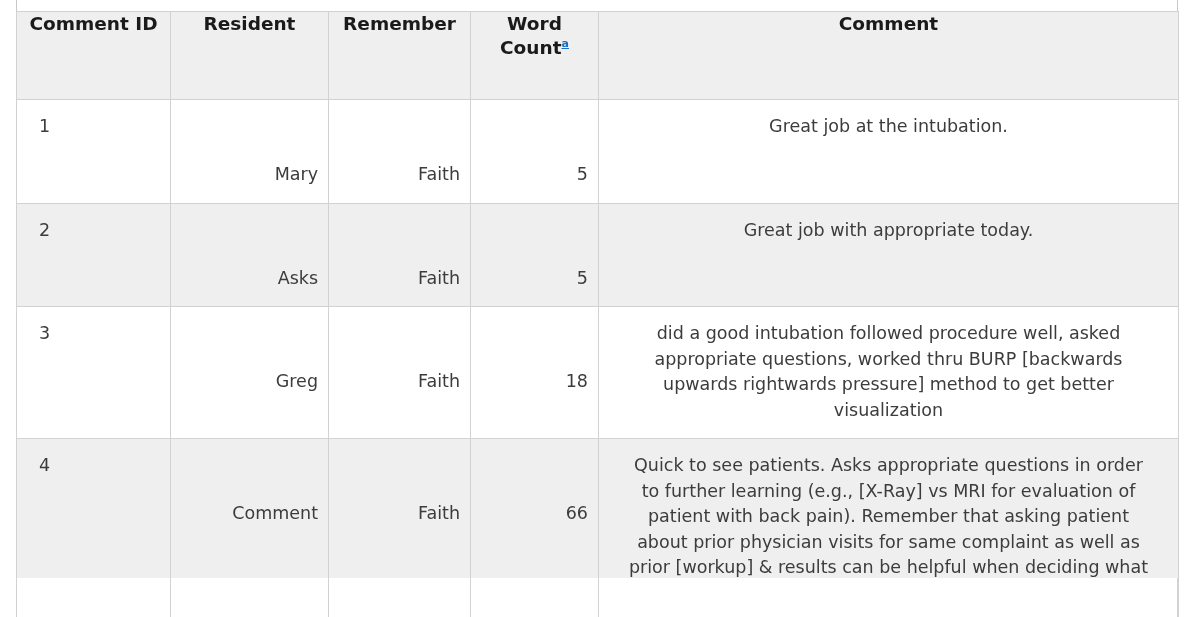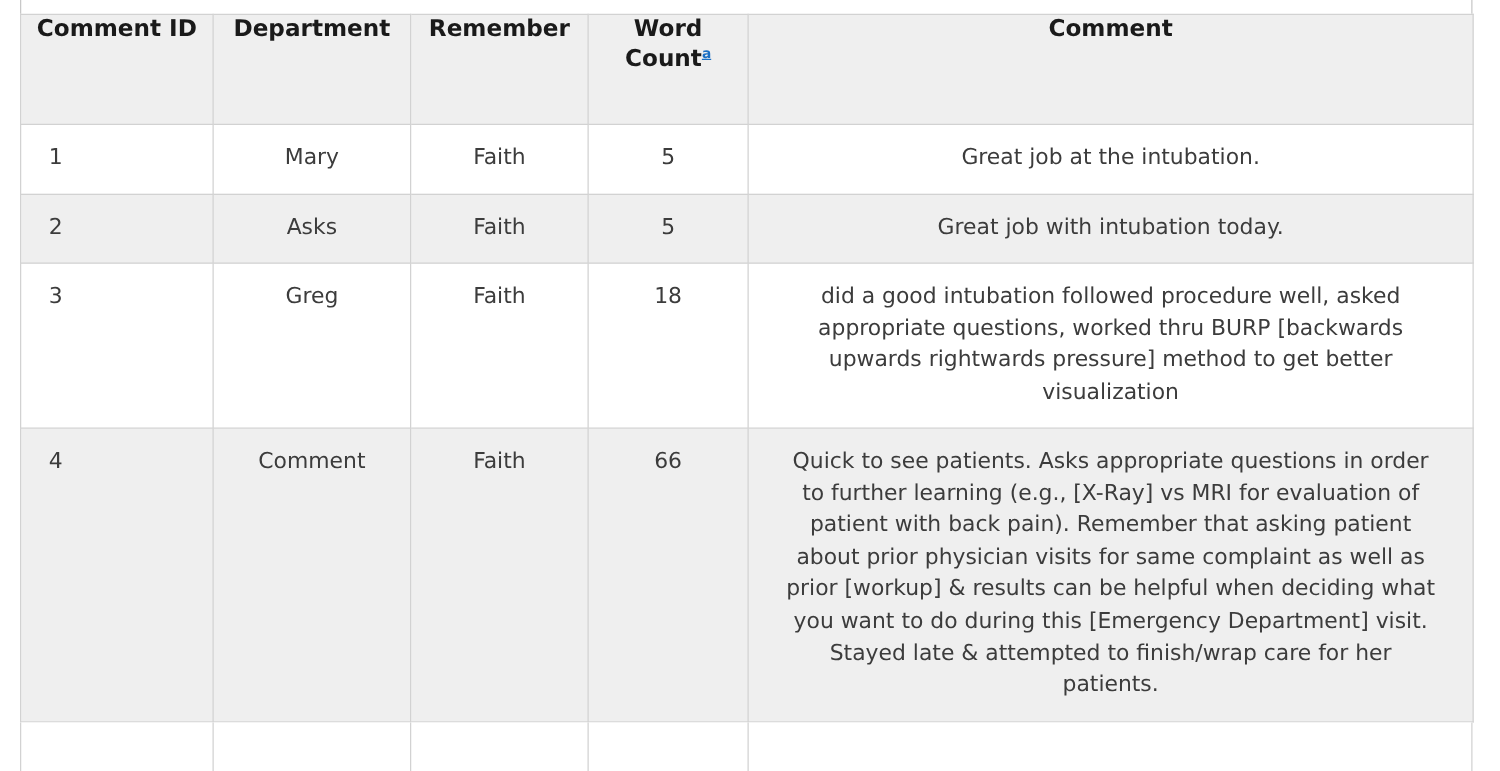--- a/index.html
+++ b/index.html
@@ -93,21 +93,21 @@
   tbody tr.row-odd  td { background: #ffffff; }
   tbody tr.row-even td { background: #efefef; }
 
   td .cell {
     padding: 14px 10px 15px 10px;
     line-height: 1.46;
   }
   td.c-id .cell      { text-align: left; padding-left: 22px; }
   td.c-att .cell,
   td.c-res .cell,
-  td.c-wc .cell      { text-align: center; }
+  td.c-wc .cell      { text-align: right; margin-top: 48px; }
   td.c-comment .cell { text-align: center; padding-left: 24px; padding-right: 24px; }
 
   
   .bottom-clip {
     position: absolute;
     left: 16px;
     width: 1162px;
     height: 18px;
     background: #ffffff;
     border-left: 1px solid #d2d2d2;
@@ -137,21 +137,21 @@
         <col class="col-res">
         <col class="col-wc">
         <col class="col-comment">
       </colgroup>
       <thead>
         <tr>
           <th>
             <span>Comment ID</span>
           </th>
           <th>
-            <span>Department</span>
+            <span>Resident</span>
           </th>
           <th>
             <span>Remember</span>
           </th>
           <th>
             <span>Word Count</span><a class="footnote-link">a</a>
           </th>
           <th>
             <span>Comment</span>
           </th>
@@ -184,21 +184,21 @@
           <td class="c-att">
               <div class="cell">Asks</div>
             </td>
           <td class="c-res">
               <div class="cell">Faith</div>
             </td>
           <td class="c-wc">
               <div class="cell">5</div>
             </td>
           <td class="c-comment">
-              <div class="cell">Great job with intubation today.</div>
+              <div class="cell">Great job with appropriate today.</div>
             </td>
         </tr>
 
         <tr class="row-odd">
           <td class="c-id">
               <div class="cell">3</div>
             </td>
           <td class="c-att">
               <div class="cell">Greg</div>
             </td>

